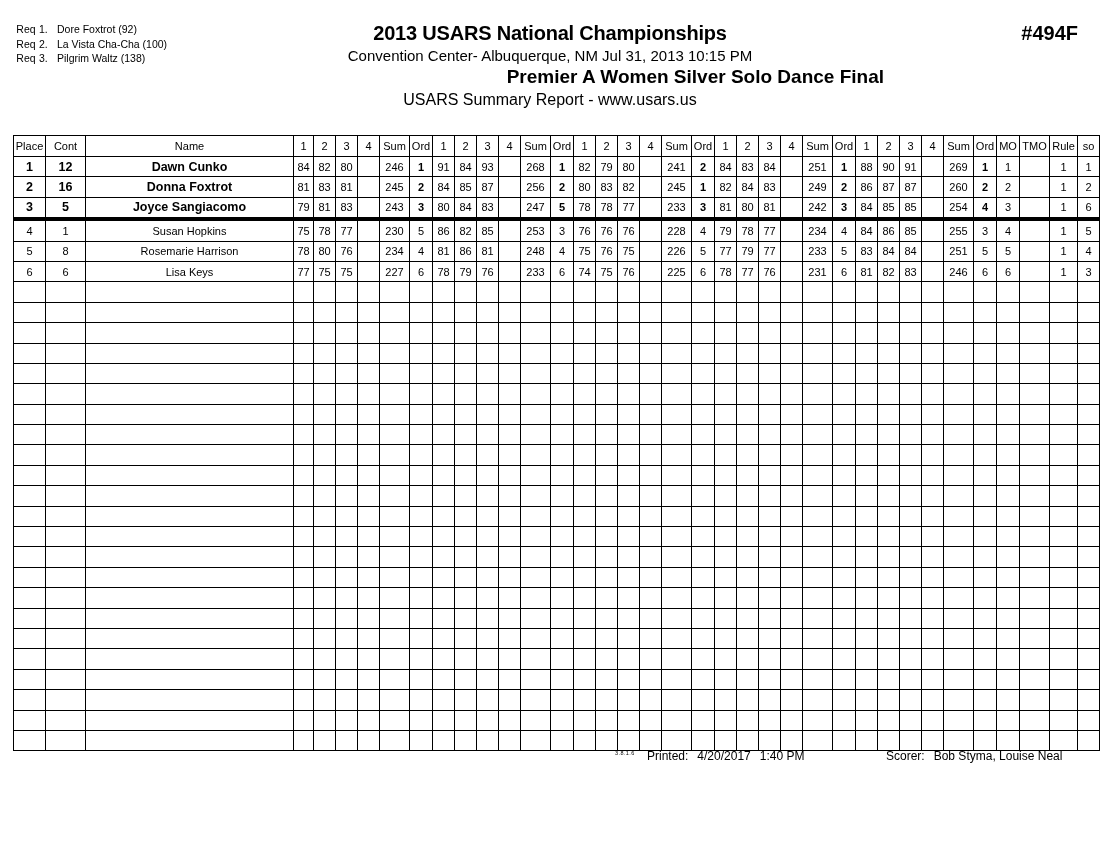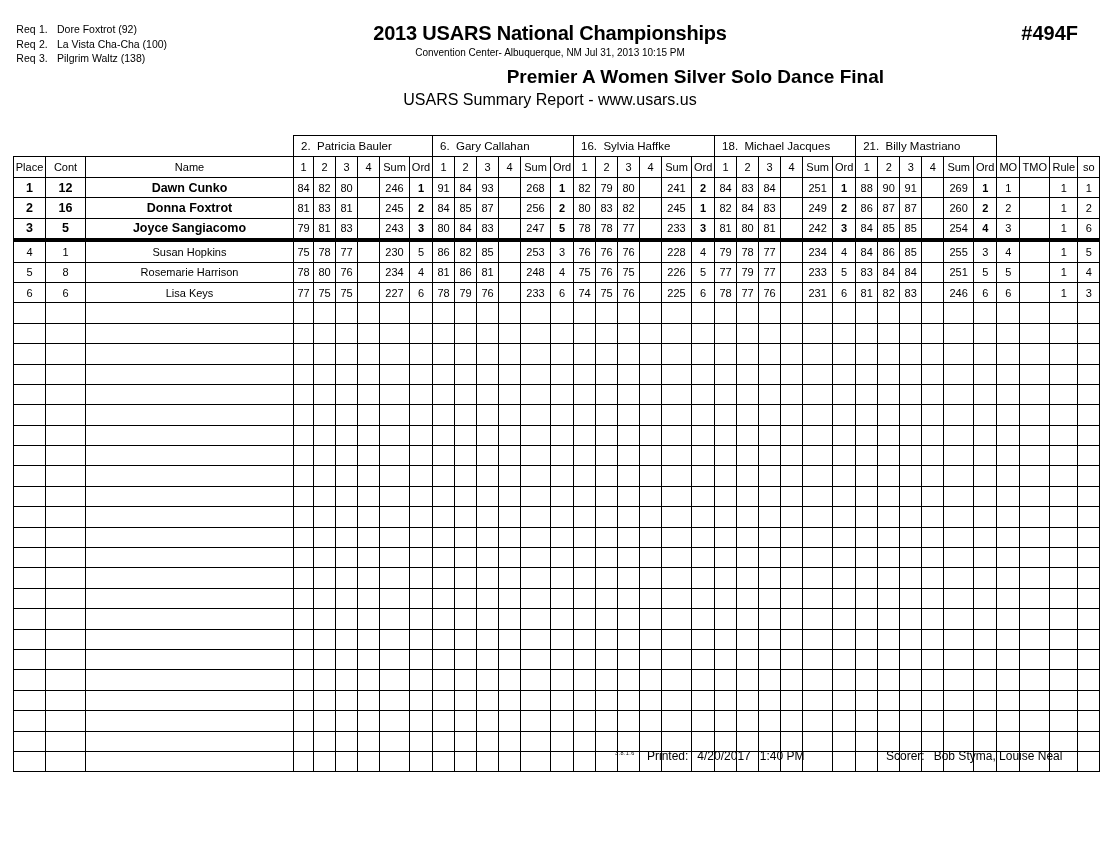--- a/index.html
+++ b/index.html
@@ -35,21 +35,21 @@
     left: 0; top: 22px; width: 1100px;
     text-align: center;
     font-size: 20px;
     font-weight: bold;
     letter-spacing: -0.2px;
   }
   #title-venue {
     position: absolute;
     left: 0; top: 47px; width: 1100px;
     text-align: center;
-    font-size: 10px;
+    font-size: 15px;
   }
   #title-event {
     position: absolute;
     left: 0; top: 66px; width: 884px;
     text-align: right;
     font-size: 19px;
     font-weight: bold;
   }
   #title-sub {
     position: absolute;
@@ -215,29 +215,20 @@
         <col style="width:22px">
         <col style="width:22px">
         <col style="width:30px">
         <col style="width:23px">
       <col style="width:23px">
         <col style="width:30px">
         <col style="width:28px">
         <col style="width:22px">
     </colgroup>
     <tbody id="table-body">
-        <tr class="judge-banner">
-          <td class="blank" colspan="3"></td>
-          <td class="jname" colspan="6">2.&nbsp; Patricia Bauler</td>
-          <td class="jname" colspan="6">6.&nbsp; Gary Callahan</td>
-          <td class="jname" colspan="6">16.&nbsp; Sylvia Haffke</td>
-          <td class="jname" colspan="6">18.&nbsp; Michael Jacques</td>
-          <td class="jname" colspan="6">21.&nbsp; Billy Mastriano</td>
-          <td class="blank" colspan="4"></td>
-        </tr>
         <tr class="colhead">
           <td>Place</td>
           <td>Cont</td>
           <td class="namecell-head">Name</td>
           <td class="">1</td>
           <td class="">2</td>
           <td class="">3</td>
           <td class="">4</td>
           <td class="">Sum</td>
           <td class="ord">Ord</td>

